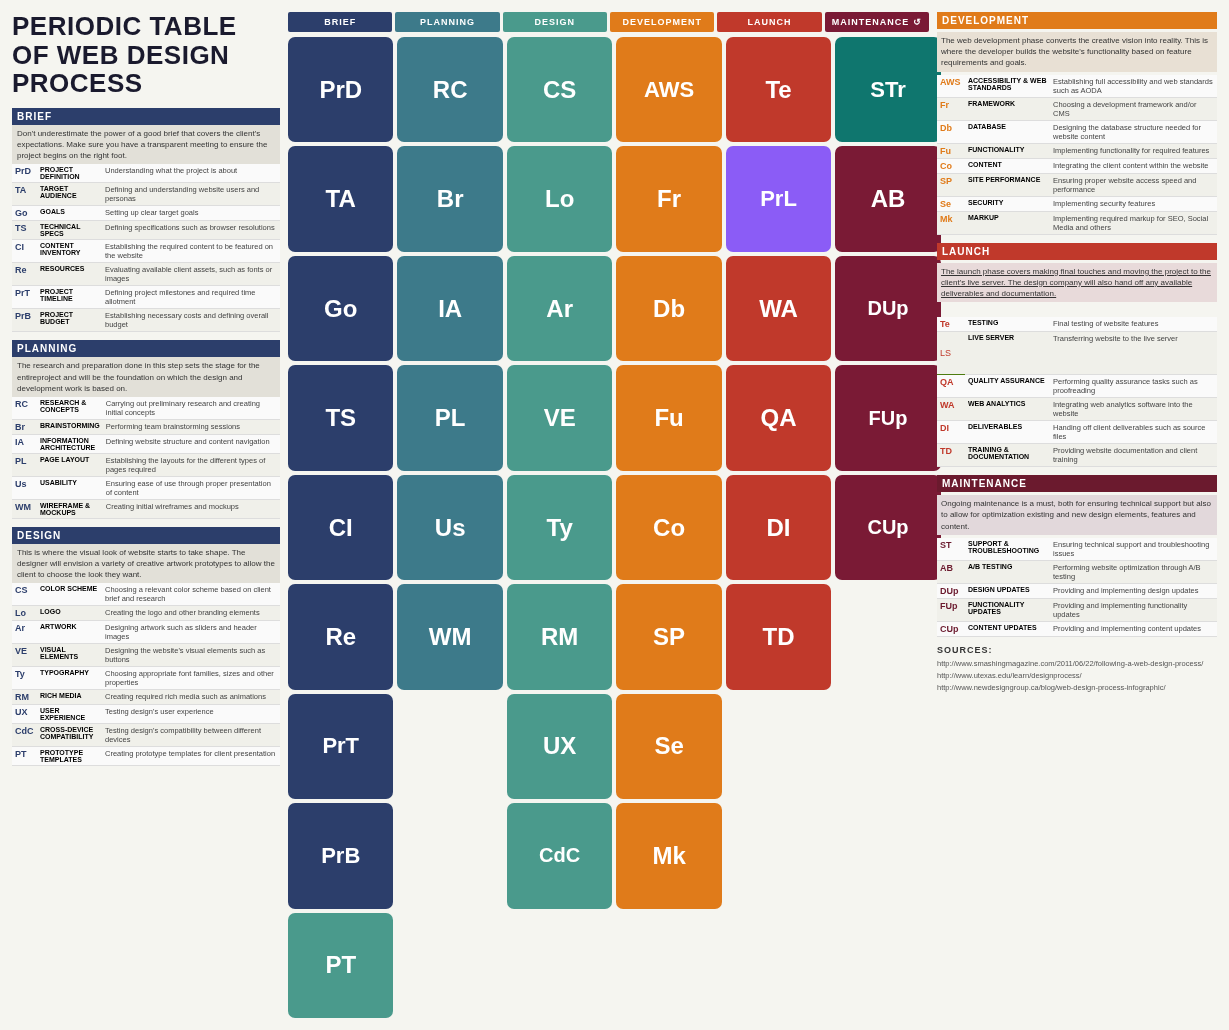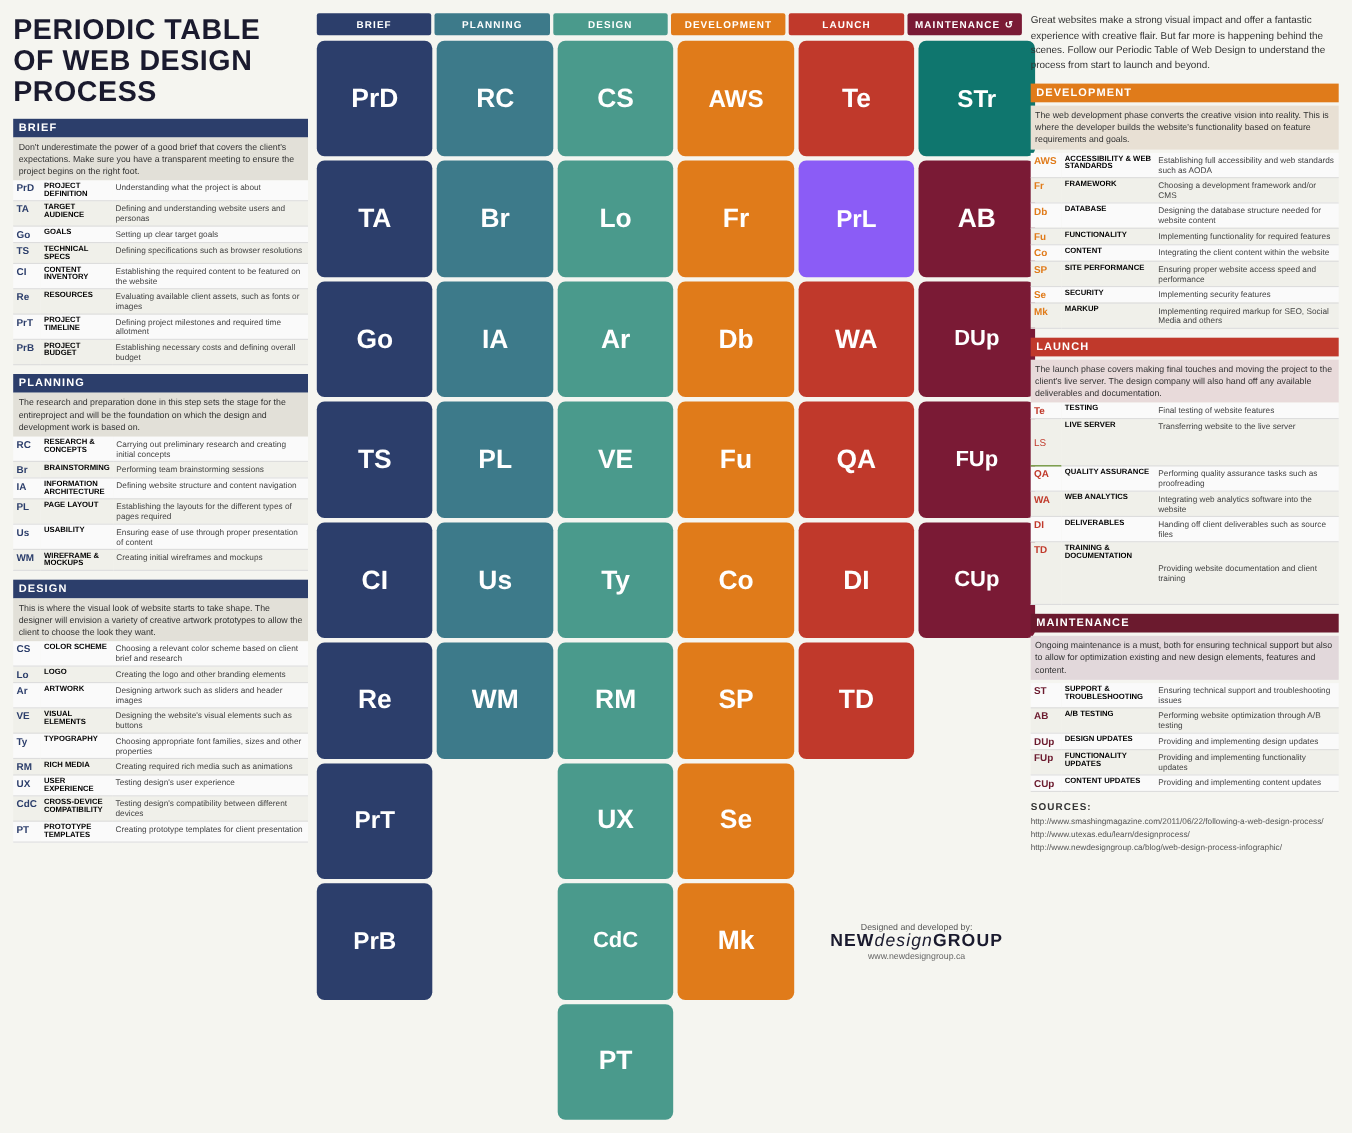--- a/index.html
+++ b/index.html
@@ -224,39 +224,31 @@
       <div style="aspect-ratio:1;"></div>
       <div style="background:#4a9a8c; border-radius:7px; display:flex; align-items:center; justify-content:center; font-weight:900; color:white; font-size:24px; aspect-ratio:1; cursor:pointer;">UX</div>
       <div style="background:#e07b1a; border-radius:7px; display:flex; align-items:center; justify-content:center; font-weight:900; color:white; font-size:24px; aspect-ratio:1; cursor:pointer;">Se</div>
       <div style="aspect-ratio:1;"></div>
       <div style="aspect-ratio:1;"></div>
 
       <div style="background:#2c3e6b; border-radius:7px; display:flex; align-items:center; justify-content:center; font-weight:900; color:white; font-size:22px; aspect-ratio:1; cursor:pointer;">PrB</div>
       <div style="aspect-ratio:1;"></div>
       <div style="background:#4a9a8c; border-radius:7px; display:flex; align-items:center; justify-content:center; font-weight:900; color:white; font-size:20px; aspect-ratio:1; cursor:pointer;">CdC</div>
       <div style="background:#e07b1a; border-radius:7px; display:flex; align-items:center; justify-content:center; font-weight:900; color:white; font-size:24px; aspect-ratio:1; cursor:pointer;">Mk</div>
-      <div style="grid-column:span 2; display:flex; flex-direction:column; align-items:center; justify-content:center; padding:4px;">
-        <div style="font-size:8px; color:#555;">Designed and developed by:</div>
-        <div style="font-size:16px; font-weight:900; color:#1a1a2e; letter-spacing:1px;">
-          <span>NEW</span><span style="font-style:italic; font-weight:400;">design</span><span>GROUP</span>
-        </div>
-        <div style="font-size:8px; color:#666;">www.newdesigngroup.ca</div>
-      </div>
 
       <div style="aspect-ratio:1;"></div>
       <div style="aspect-ratio:1;"></div>
       <div style="background:#4a9a8c; border-radius:7px; display:flex; align-items:center; justify-content:center; font-weight:900; color:white; font-size:24px; aspect-ratio:1; cursor:pointer;">PT</div>
       <div style="aspect-ratio:1;"></div>
       <div style="aspect-ratio:1;"></div>
       <div style="aspect-ratio:1;"></div>
     </div>
   </div>
 
   <div style="width:280px; flex-shrink:0;">
-    <div style="font-size:9px; color:#333; line-height:1.5; margin-bottom:10px;">Great websites make a strong visual impact and offer a fantastic experience with creative flair. But far more is happening behind the scenes. Follow our Periodic Table of Web Design to understand the process from start to launch and beyond.</div>
 
     <div style="margin-bottom:8px;">
       <div style="background:#e07b1a; color:white; font-weight:700; font-size:10px; letter-spacing:1px; padding:3px 5px; text-transform:uppercase; margin-bottom:3px;">DEVELOPMENT</div>
       <div style="font-size:8px; color:#333; padding:3px 4px; background:#e8e0d4; line-height:1.4; margin-bottom:3px;">The web development phase converts the creative vision into reality. This is where the developer builds the website's functionality based on feature requirements and goals.</div>
       <table style="width:100%; border-collapse:collapse;">
         <tbody>
             <tr style="background:#fafafa;">
           <td style="font-weight:700; color:#e07b1a; font-size:9px; padding:2px 3px; border-bottom:1px solid #ddd; width:28px; vertical-align:top;">AWS</td>
           <td style="font-weight:700; font-size:7px; text-transform:uppercase; padding:2px 3px; border-bottom:1px solid #ddd; width:85px; vertical-align:top;">ACCESSIBILITY &amp; WEB STANDARDS</td>
           <td style="font-size:7.5px; color:#444; padding:2px 3px; border-bottom:1px solid #ddd; vertical-align:top;">Establishing full accessibility and web standards such as AODA</td>
@@ -295,21 +287,21 @@
           <td style="font-weight:700; color:#e07b1a; font-size:9px; padding:2px 3px; border-bottom:1px solid #ddd; vertical-align:top;">Mk</td>
           <td style="font-weight:700; font-size:7px; text-transform:uppercase; padding:2px 3px; border-bottom:1px solid #ddd; vertical-align:top;">MARKUP</td>
           <td style="font-size:7.5px; color:#444; padding:2px 3px; border-bottom:1px solid #ddd; vertical-align:top;">Implementing required markup for SEO, Social Media and others</td>
         </tr>
       </tbody>
         </table>
     </div>
 
     <div style="margin-bottom:8px;">
       <div style="background:#c0392b; color:white; font-weight:700; font-size:10px; letter-spacing:1px; padding:3px 5px; text-transform:uppercase; margin-bottom:3px;">LAUNCH</div>
-      <div style="font-size:8px; color:#333; padding:3px 4px; background:#e8dada; line-height:1.4; margin-bottom:0;">The launch phase covers making final touches and moving the project to the client's live server. The design company will also hand off any available deliverables and documentation.</div>
+      <div style="font-size:8px; color:#333; padding:3px 4px; background:#e8dada; line-height:1.4; margin-bottom:15px;text-decoration:underline;">The launch phase covers making final touches and moving the project to the client's live server. The design company will also hand off any available deliverables and documentation.</div>
       <table style="width:100%; border-collapse:collapse;">
         <tbody>
             <tr style="background:#fafafa;">
           <td style="font-weight:700; color:#c0392b; font-size:9px; padding:2px 3px; border-bottom:1px solid #ddd; width:28px; vertical-align:top;">Te</td>
           <td style="font-weight:700; font-size:7px; text-transform:uppercase; padding:2px 3px; border-bottom:1px solid #ddd; width:85px; vertical-align:top;">TESTING</td>
           <td style="font-size:7.5px; color:#444; padding:2px 3px; border-bottom:1px solid #ddd; vertical-align:top;">Final testing of website features</td>
         </tr>
         <tr style="background:#f0f0ea;">
           <td style="font-weight:400; color:#c0392b; font-size:9px; padding:16px 3px; border-bottom:1px solid #4d7c0f; vertical-align:top;">LS</td>
           <td style="font-weight:700; font-size:7px; text-transform:uppercase; padding:2px 3px; border-bottom:1px solid #ddd; vertical-align:top;">LIVE SERVER</td>
@@ -326,21 +318,21 @@
           <td style="font-size:7.5px; color:#444; padding:2px 3px; border-bottom:1px solid #ddd; vertical-align:top;">Integrating web analytics software into the website</td>
         </tr>
         <tr style="background:#fafafa;">
           <td style="font-weight:700; color:#c0392b; font-size:9px; padding:2px 3px; border-bottom:1px solid #ddd; vertical-align:top;">DI</td>
           <td style="font-weight:700; font-size:7px; text-transform:uppercase; padding:2px 3px; border-bottom:1px solid #ddd; vertical-align:top;">DELIVERABLES</td>
           <td style="font-size:7.5px; color:#444; padding:2px 3px; border-bottom:1px solid #ddd; vertical-align:top;">Handing off client deliverables such as source files</td>
         </tr>
         <tr style="background:#f0f0ea;">
           <td style="font-weight:700; color:#c0392b; font-size:9px; padding:2px 3px; border-bottom:1px solid #ddd; vertical-align:top;">TD</td>
           <td style="font-weight:700; font-size:7px; text-transform:uppercase; padding:2px 3px; border-bottom:1px solid #ddd; vertical-align:top;">TRAINING &amp; DOCUMENTATION</td>
-          <td style="font-size:7.5px; color:#444; padding:19px 3px; border-bottom:1px solid #ddd; vertical-align:top;">Providing website documentation and client training</td>
+          <td style="font-size:7.5px; color:#444; padding:2px 3px; border-bottom:1px solid #ddd; vertical-align:top;">Providing website documentation and client training</td>
         </tr>
       </tbody>
         </table>
     </div>
 
     <div style="margin-bottom:8px;">
       <div style="background:#6b1a2e; color:white; font-weight:700; font-size:10px; letter-spacing:1px; padding:3px 5px; text-transform:uppercase; margin-bottom:3px;">MAINTENANCE</div>
       <div style="font-size:8px; color:#333; padding:3px 4px; background:#e2d8db; line-height:1.4; margin-bottom:3px;">Ongoing maintenance is a must, both for ensuring technical support but also to allow for optimization existing and new design elements, features and content.</div>
       <table style="width:100%; border-collapse:collapse;">
         <tbody>

